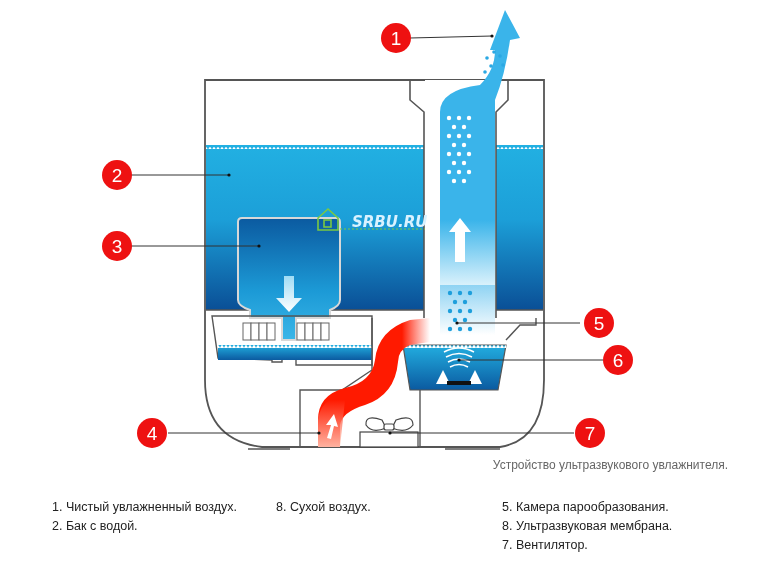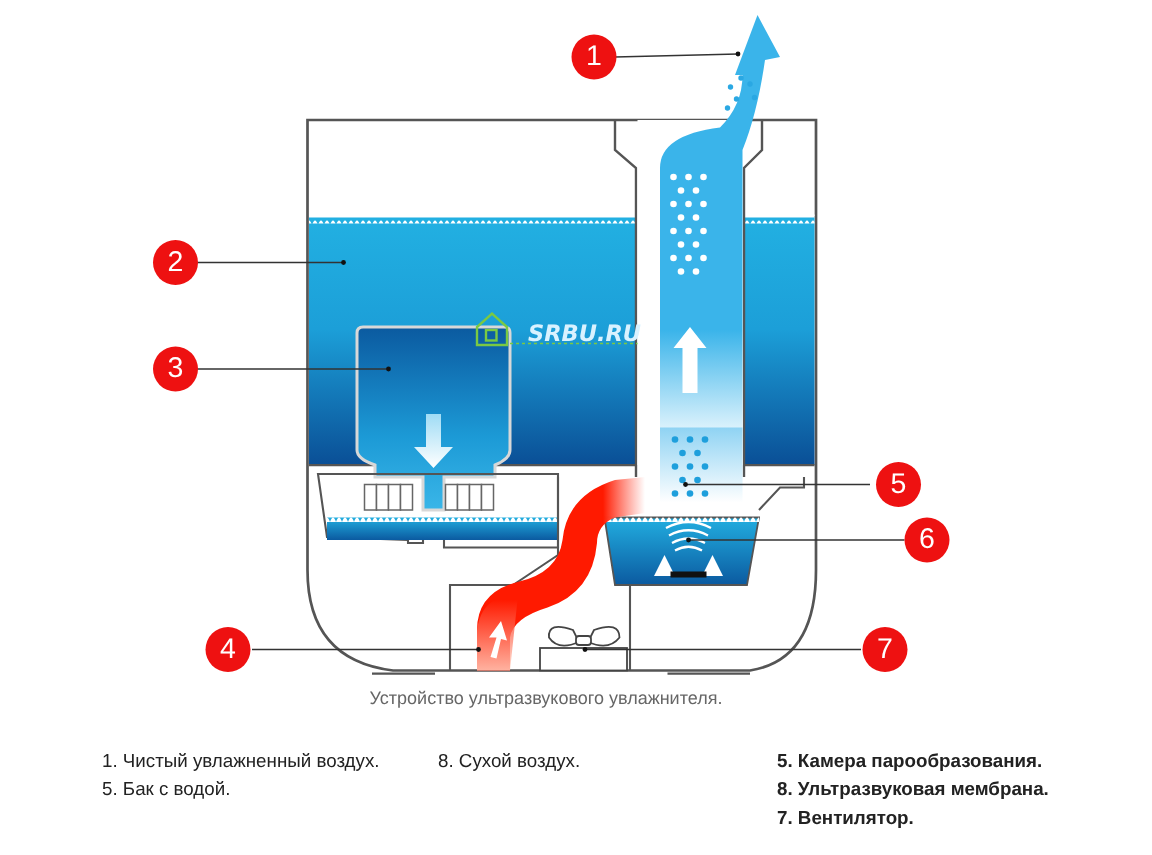--- a/index.html
+++ b/index.html
@@ -1,22 +1,22 @@
 <!DOCTYPE html>
 <html><head>
 <meta charset="utf-8">
 <style>
   html, body { margin:0; padding:0; background:#ffffff; }
   body { width:768px; height:570px; position:relative; overflow:hidden; font-family:"Liberation Sans", sans-serif; }
   #diagram { position:absolute; left:0; top:0; width:768px; height:455px; }
   .badge-text { font-family:"Liberation Sans", sans-serif; font-size:19px; fill:#ffffff; text-anchor:middle; dominant-baseline:central; }
   .wm-text { font-family:"DejaVu Sans", sans-serif; font-style:italic; font-weight:bold; font-size:15px; fill:#d9f2ff; }
-  #caption { position:absolute; top:458px; left:0; width:728px; text-align:center; font-size:12px; color:#666666; }
+  #caption { position:absolute; top:458px; left:0; width:728px; text-align:right; font-size:12px; color:#666666; }
   .legend-col { position:absolute; top:498px; font-size:12.5px; color:#222222; line-height:19px; }
-  .legend-col div { white-space:nowrap;margin-left:16px; }
+  .legend-col div { white-space:nowrap; }
 </style>
 </head>
 <body>
 
 <svg id="diagram" viewBox="0 0 768 455" xmlns="http://www.w3.org/2000/svg">
   <defs>
     <linearGradient id="tankGrad" x1="0" y1="0" x2="0" y2="1">
       <stop offset="0" stop-color="#22b0e2"></stop>
       <stop offset="0.45" stop-color="#1c9fd8"></stop>
       <stop offset="1" stop-color="#0a4f96"></stop>
@@ -238,22 +238,22 @@
   <g>
       <circle cx="590" cy="433" r="15" fill="#ee1111"></circle>
       <text class="badge-text" x="590" y="433">7</text>
     </g>
 </svg>
 
 <div id="caption">Устройство ультразвукового увлажнителя.</div>
 
 <div class="legend-col" style="left:52px;">
   <div>1. Чистый увлажненный воздух.</div>
-  <div>5. Бак с водой.</div>
+  <div>2. Бак с водой.</div>
 </div>
 <div class="legend-col" style="left:276px;">
   <div>8. Сухой воздух.</div>
 </div>
-<div class="legend-col" style="left:502px;font-weight:bold;">
+<div class="legend-col" style="left:502px;">
   <div>5. Камера парообразования.</div>
   <div>8. Ультразвуковая мембрана.</div>
   <div>7. Вентилятор.</div>
 </div>
 
 </body></html>

